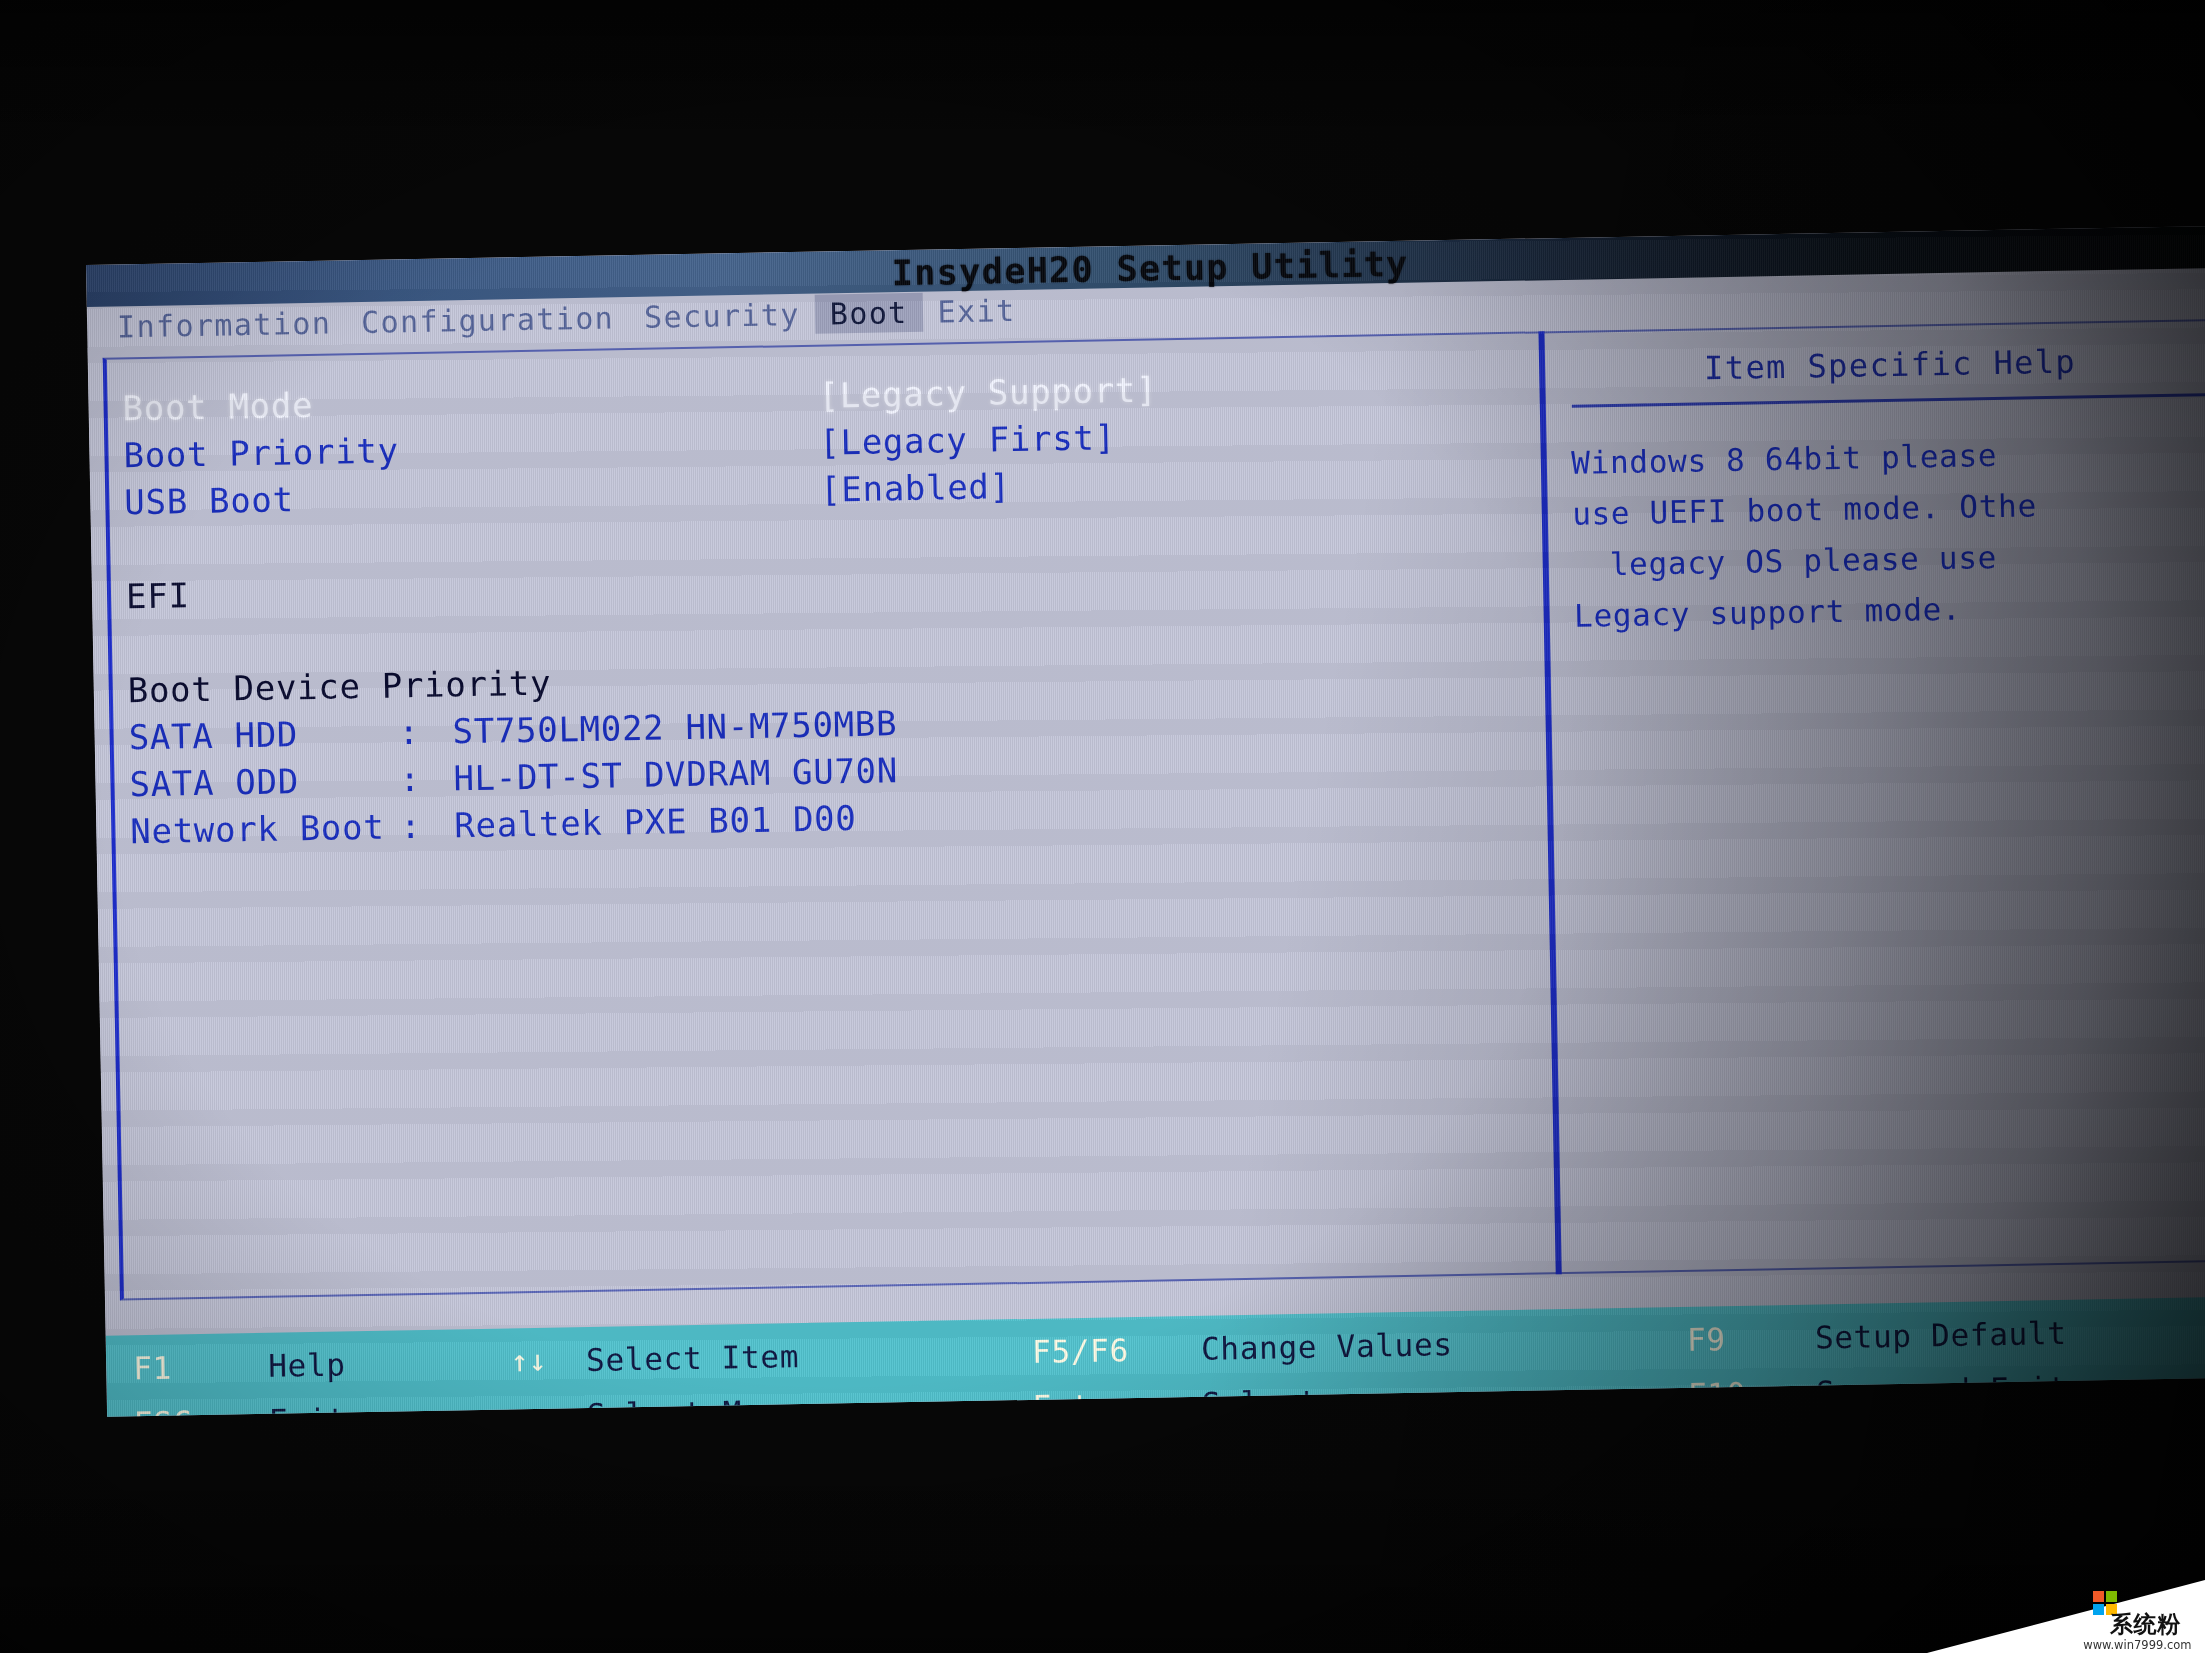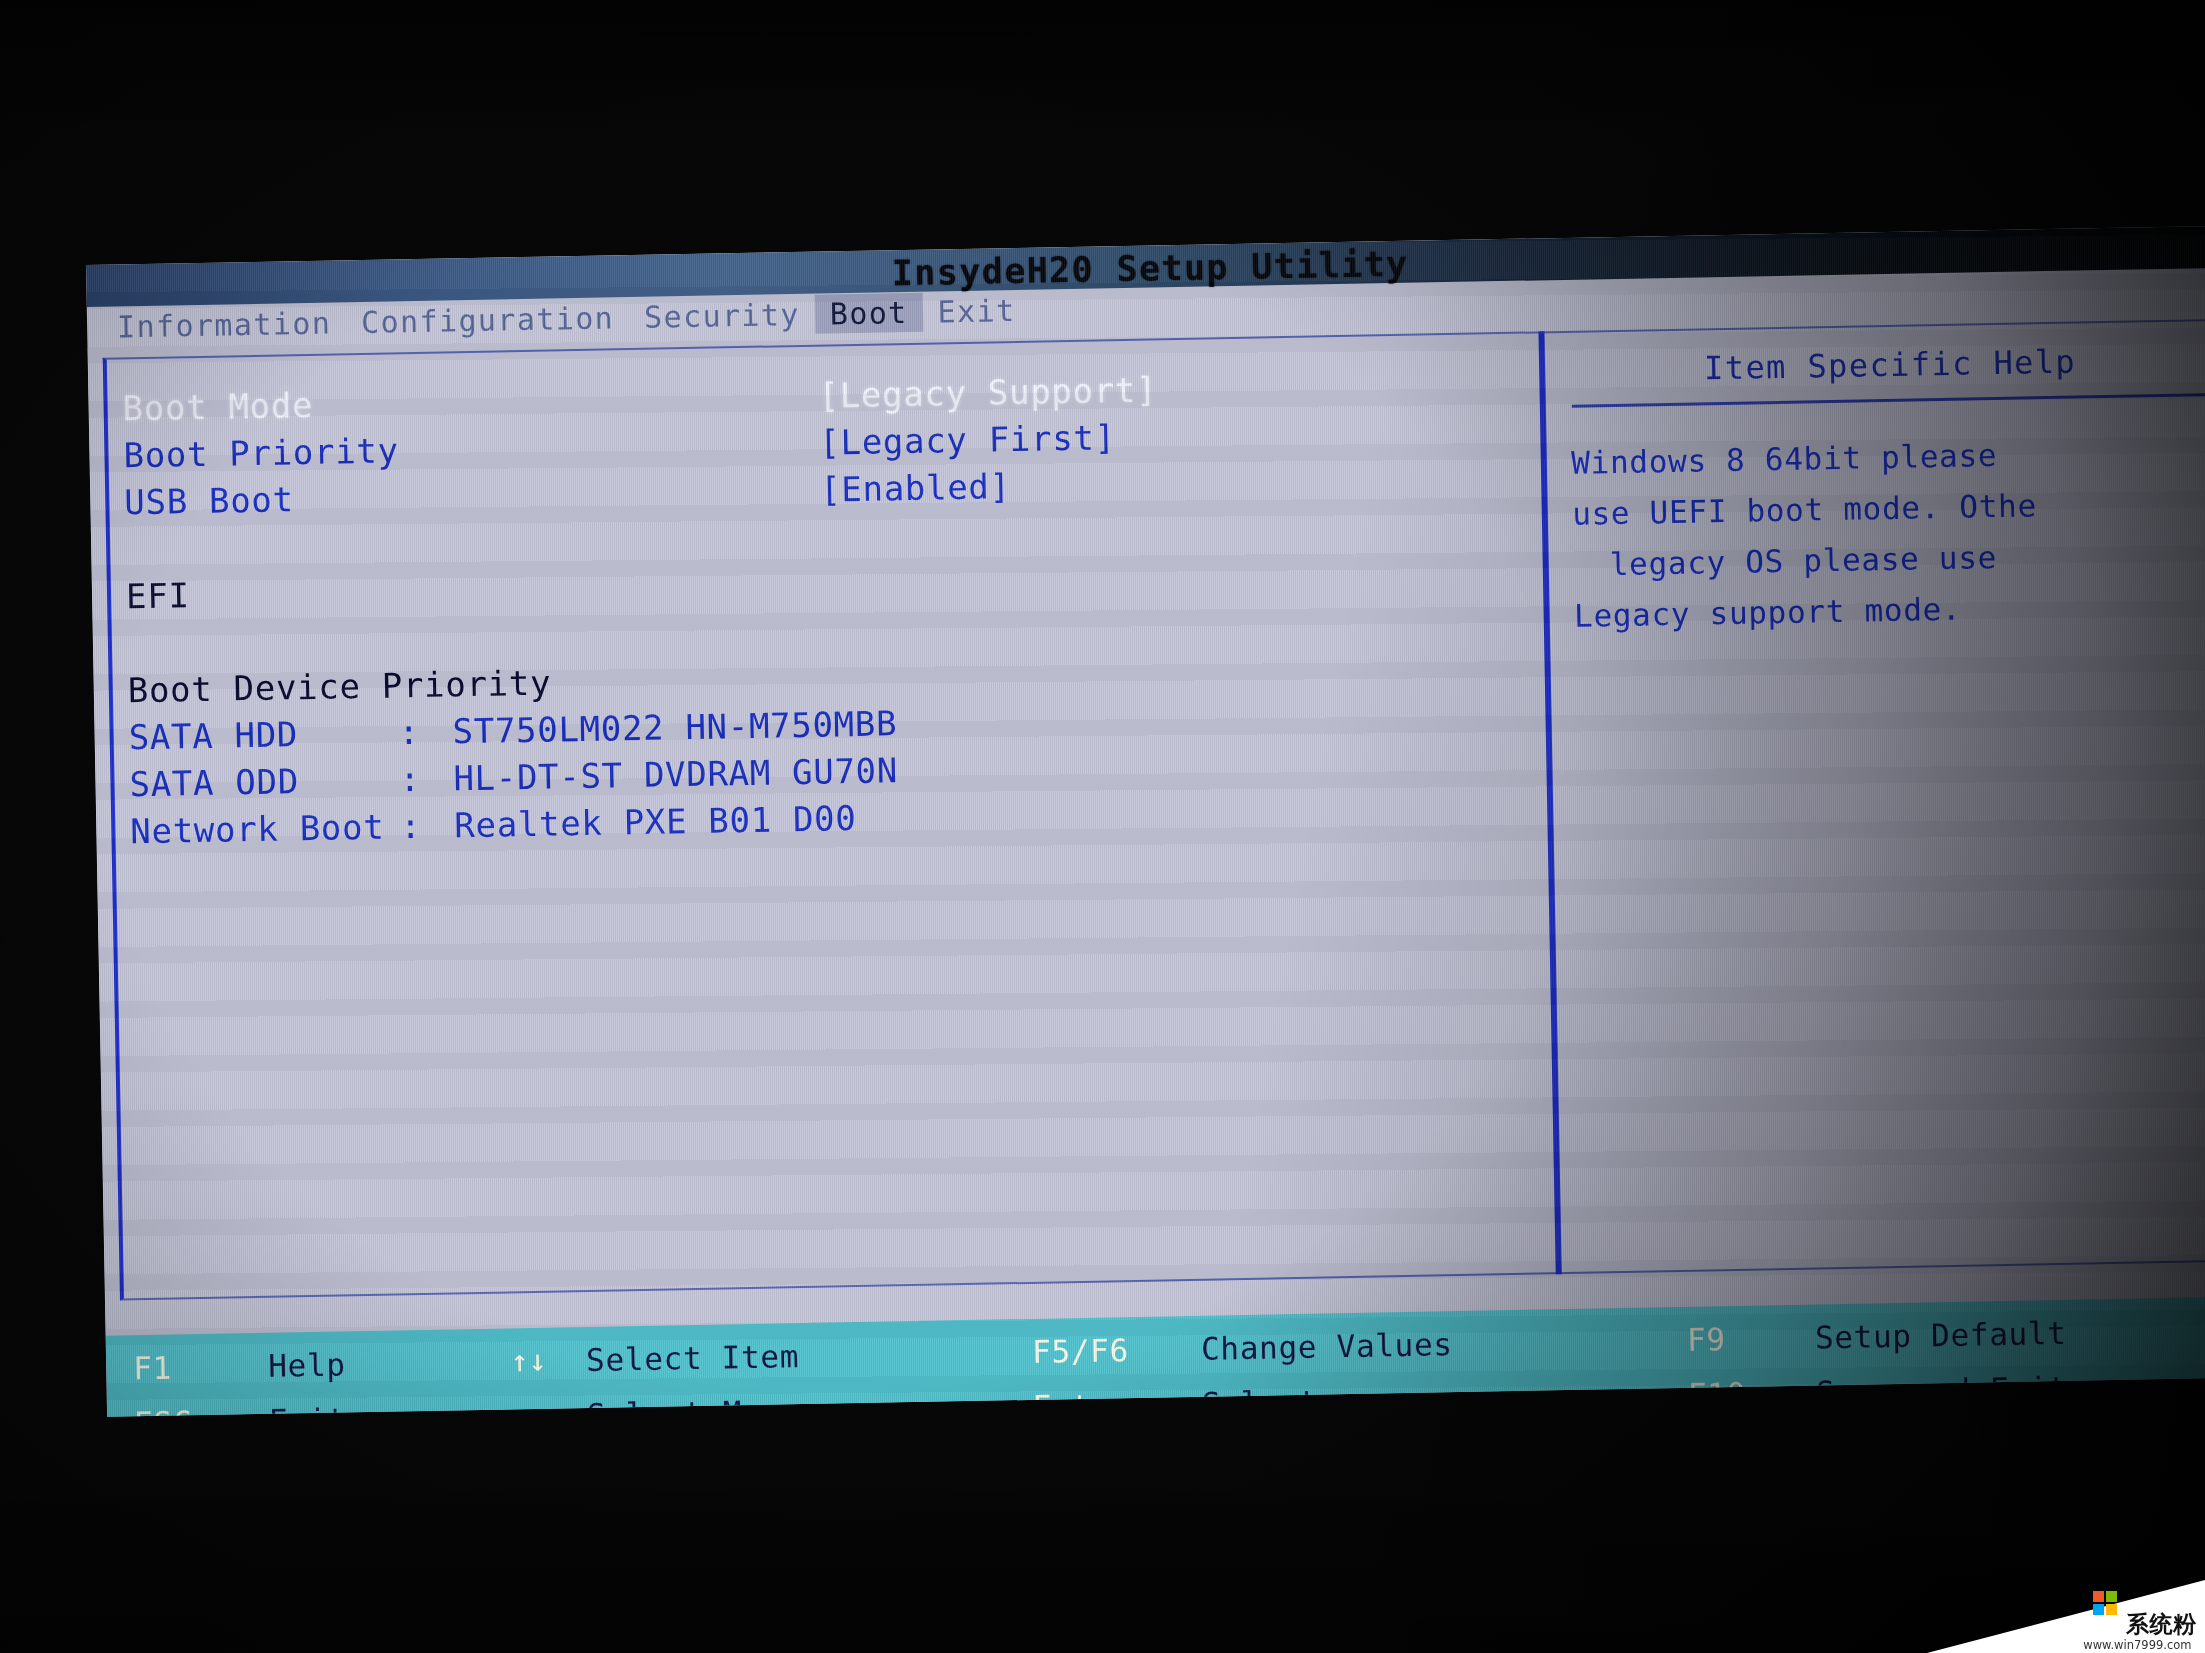--- a/index.html
+++ b/index.html
@@ -102,21 +102,21 @@
   #darktop{position:absolute;inset:0;pointer-events:none;
     background:linear-gradient(180deg,rgba(0,0,0,.55) 0%,rgba(0,0,0,0) 9%,rgba(0,0,0,0) 88%,rgba(0,0,0,.45) 100%);}
 
   
   #wm{position:absolute;right:0;bottom:0;width:278px;height:73px;overflow:hidden;}
   #wm-bg{position:absolute;right:0;bottom:0;width:278px;height:73px;background:#fff;
     clip-path:polygon(100% 0,100% 100%,0 100%);}
   #wm-logo{position:absolute;right:88px;bottom:38px;width:24px;height:24px;
     display:grid;grid-template-columns:1fr 1fr;grid-template-rows:1fr 1fr;gap:2px;}
   #wm-logo i{display:block;}
-  #wm-text{position:absolute;right:8px;bottom:13.5px;font-size:23px;font-weight:bold;color:#111;
+  #wm-text{position:absolute;right:24px;bottom:13.5px;font-size:23px;font-weight:bold;color:#111;
     font-family:"DejaVu Sans","Liberation Sans",sans-serif;letter-spacing:0.7px;}
   #wm-url{position:absolute;right:13.5px;bottom:1px;font-size:11.5px;color:#333;
     font-family:"DejaVu Sans","Liberation Sans",sans-serif;}
 </style>
 </head>
 <body>
 
 <div id="photo">
   <div id="screen">
 

